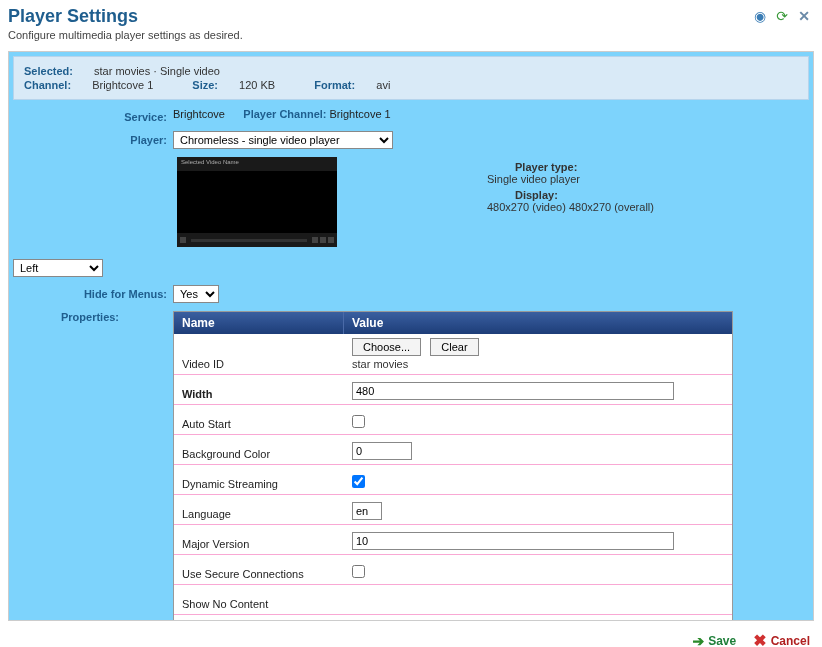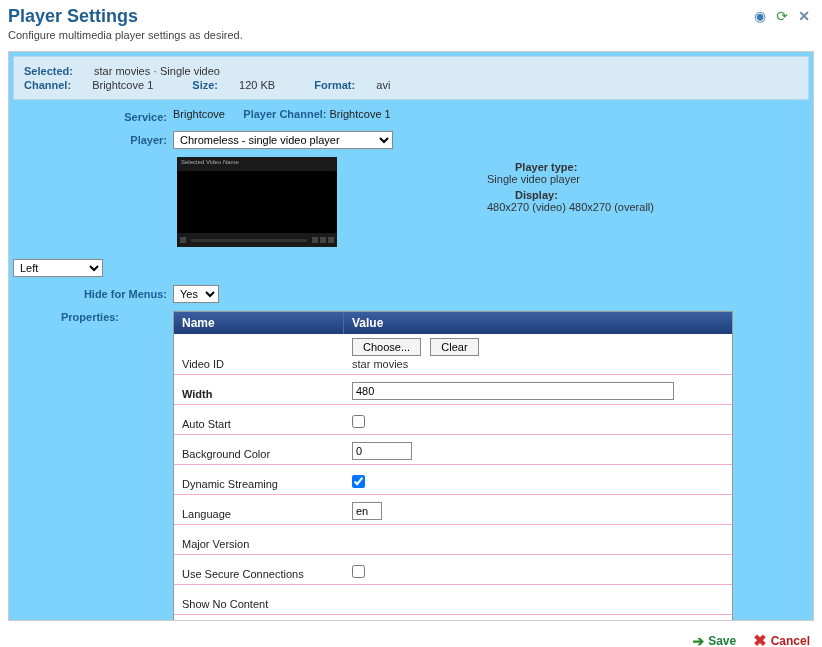--- a/index.html
+++ b/index.html
@@ -175,20 +175,21 @@
           <div class="pval"><input type="checkbox" checked="" style=""></div>
         </div>
 
         <div class="prow">
           <div class="pname">Language</div>
           <div class="pval"><input type="text" class="w-xs" value="en" style=""></div>
         </div>
 
         <div class="prow">
           <div class="pname">Major Version</div>
+          <div class="pval"><input type="text" class="w-full" value="10" style=""></div>
         </div>
 
         <div class="prow">
           <div class="pname">Use Secure Connections</div>
           <div class="pval"><input type="checkbox" style=""></div>
         </div>
 
         <div class="prow">
           <div class="pname">Show No Content</div>
           <div class="pval"></div>

